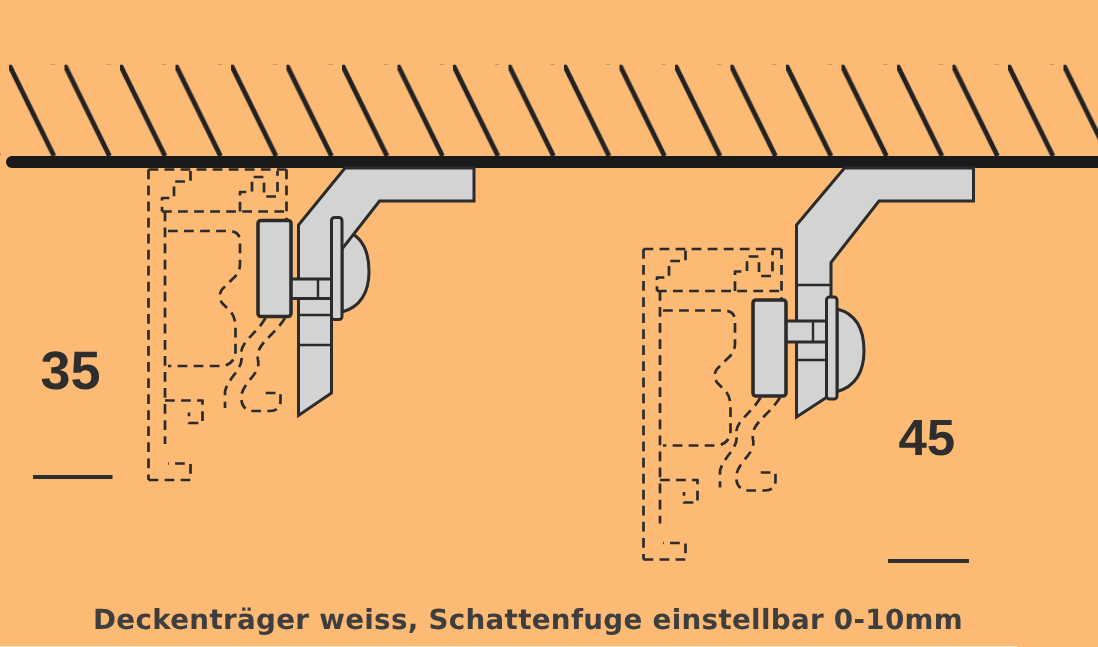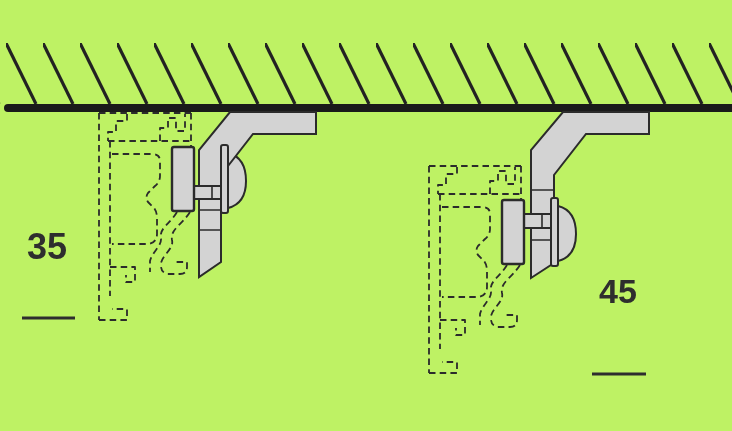--- a/index.html
+++ b/index.html
@@ -1,16 +1,16 @@
 <!DOCTYPE html>
 <html><head>
 <meta charset="utf-8">
 <style>
   html,body{margin:0;padding:0;background:#ffffff;}
-  .stage{position:relative;width:732px;height:431px;background:#bef264;overflow:hidden;
+  .stage{position:relative;width:732px;height:431px;background:#fdba74;overflow:hidden;
          font-family:"Liberation Sans",sans-serif;}
   .stage svg{position:absolute;left:0;top:0;}
   .caption{position:absolute;left:62px;top:403px;font-family:"DejaVu Sans",sans-serif;
            font-weight:bold;font-size:18.5px;letter-spacing:.2px;color:#3e3e3e;white-space:nowrap;}
   .dim-label{font-family:"Liberation Sans",sans-serif;font-weight:bold;fill:#2e2e2e;}
   .dashed{fill:none;stroke:#2b2b2b;stroke-width:1.8;stroke-dasharray:6.5 4.2;stroke-linejoin:round;}
   .solid{stroke:#2b2b2b;stroke-width:2;stroke-linejoin:miter;}
   .thin{stroke:#2b2b2b;stroke-width:1.6;fill:none;}
   .dimline{stroke:#2e2e2e;stroke-width:2.8;}
 </style>
@@ -67,13 +67,14 @@
         <rect x="522" y="214" width="31" height="14"></rect>
         <path class="thin" d="M542,214 V228" fill="none"></path>
         <rect x="551" y="198" width="7" height="68" rx="2"></rect>
         <rect x="502" y="200" width="22" height="64" rx="2" stroke-width="2.4"></rect>
       </g>
       <text x="599" y="303" font-size="34" class="dim-label">45</text>
       <path d="M592,374 H646" class="dimline"></path>
     </g>
   </svg>
 
+  <div class="caption">Deckenträger weiss, Schattenfuge einstellbar 0-10mm</div>
 </div>
 
 </body></html>

